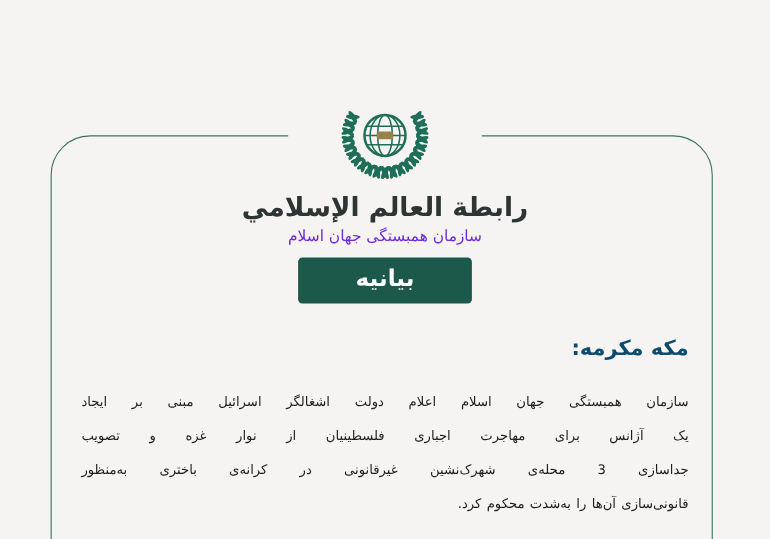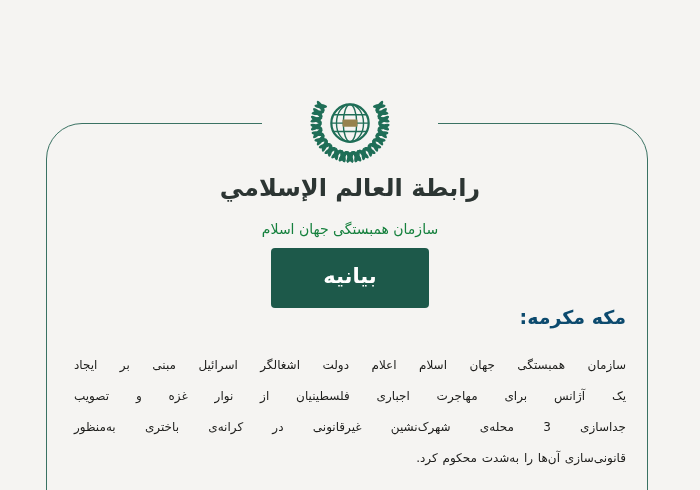--- a/index.html
+++ b/index.html
@@ -29,25 +29,25 @@
   }
   .logo-wrap { width:112px; height:90px; display:flex; justify-content:center; }
   .logo-wrap svg { width:112px; height:90px; }
 
   .calligraphy {
     direction:rtl; margin-top:2px;
     font-size:24px; font-weight:bold; color:#2c3533; line-height:1.35;
     letter-spacing:0; text-align:center;
   }
   .subtitle {
-    direction:rtl; margin-top:15px;
-    font-size:14px; color:#15803d; line-height:1.5; text-align:center;
+    direction:rtl; margin-top:1px;
+    font-size:14px; color:#6d28d9; line-height:1.5; text-align:center;
   }
   .banner {
-    margin-top:8px; width:158px; height:60px;
+    margin-top:8px; width:158px; height:42px;
     background:#1d594a; border-radius:4px;
     display:flex; align-items:center; justify-content:center;
   }
   .banner-label {
     direction:rtl; color:#ffffff; font-size:21px; font-weight:bold;
     line-height:1; padding-bottom:3px;
   }
 
   .content {
     position:absolute; left:74px; right:74px; top:300px; z-index:2;

